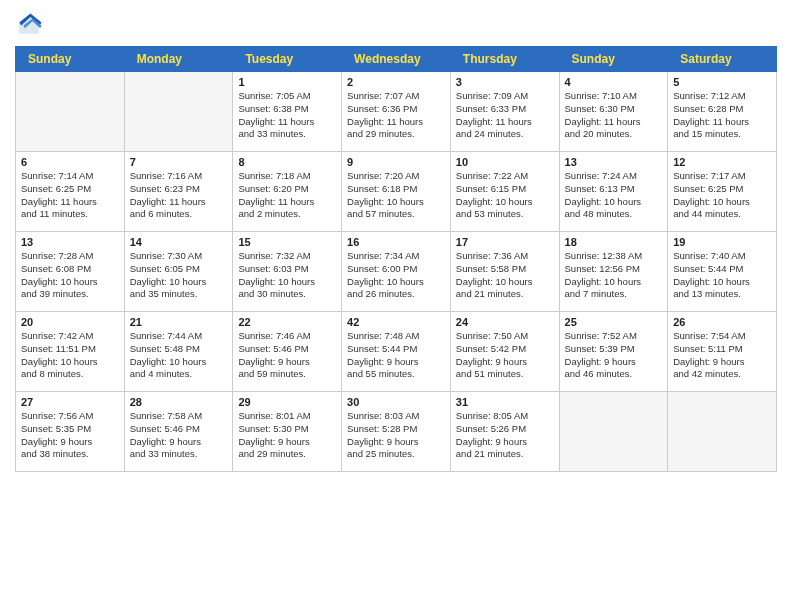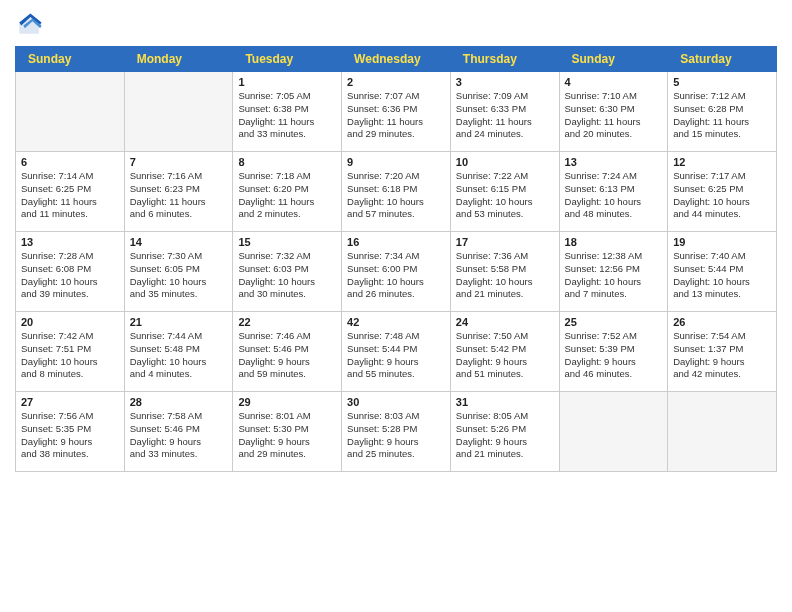--- a/index.html
+++ b/index.html
@@ -269,21 +269,21 @@
             <span class="cell-line">Sunrise: 7:40 AM</span>
             <span class="cell-line">Sunset: 5:44 PM</span>
             <span class="cell-line">Daylight: 10 hours</span>
             <span class="cell-line">and 13 minutes.</span>
           </td>
         </tr>
         <tr>
           <td>
             <span class="day-num">20</span>
             <span class="cell-line">Sunrise: 7:42 AM</span>
-            <span class="cell-line">Sunset: 7:51 PM</span>
+            <span class="cell-line">Sunset: 11:51 PM</span>
             <span class="cell-line">Daylight: 10 hours</span>
             <span class="cell-line">and 8 minutes.</span>
           </td>
           <td>
             <span class="day-num">21</span>
             <span class="cell-line">Sunrise: 7:44 AM</span>
             <span class="cell-line">Sunset: 5:48 PM</span>
             <span class="cell-line">Daylight: 10 hours</span>
             <span class="cell-line">and 4 minutes.</span>
           </td>
@@ -311,21 +311,21 @@
           <td>
             <span class="day-num">25</span>
             <span class="cell-line">Sunrise: 7:52 AM</span>
             <span class="cell-line">Sunset: 5:39 PM</span>
             <span class="cell-line">Daylight: 9 hours</span>
             <span class="cell-line">and 46 minutes.</span>
           </td>
           <td>
             <span class="day-num">26</span>
             <span class="cell-line">Sunrise: 7:54 AM</span>
-            <span class="cell-line">Sunset: 1:37 PM</span>
+            <span class="cell-line">Sunset: 5:11 PM</span>
             <span class="cell-line">Daylight: 9 hours</span>
             <span class="cell-line">and 42 minutes.</span>
           </td>
         </tr>
         <tr>
           <td>
             <span class="day-num">27</span>
             <span class="cell-line">Sunrise: 7:56 AM</span>
             <span class="cell-line">Sunset: 5:35 PM</span>
             <span class="cell-line">Daylight: 9 hours</span>

